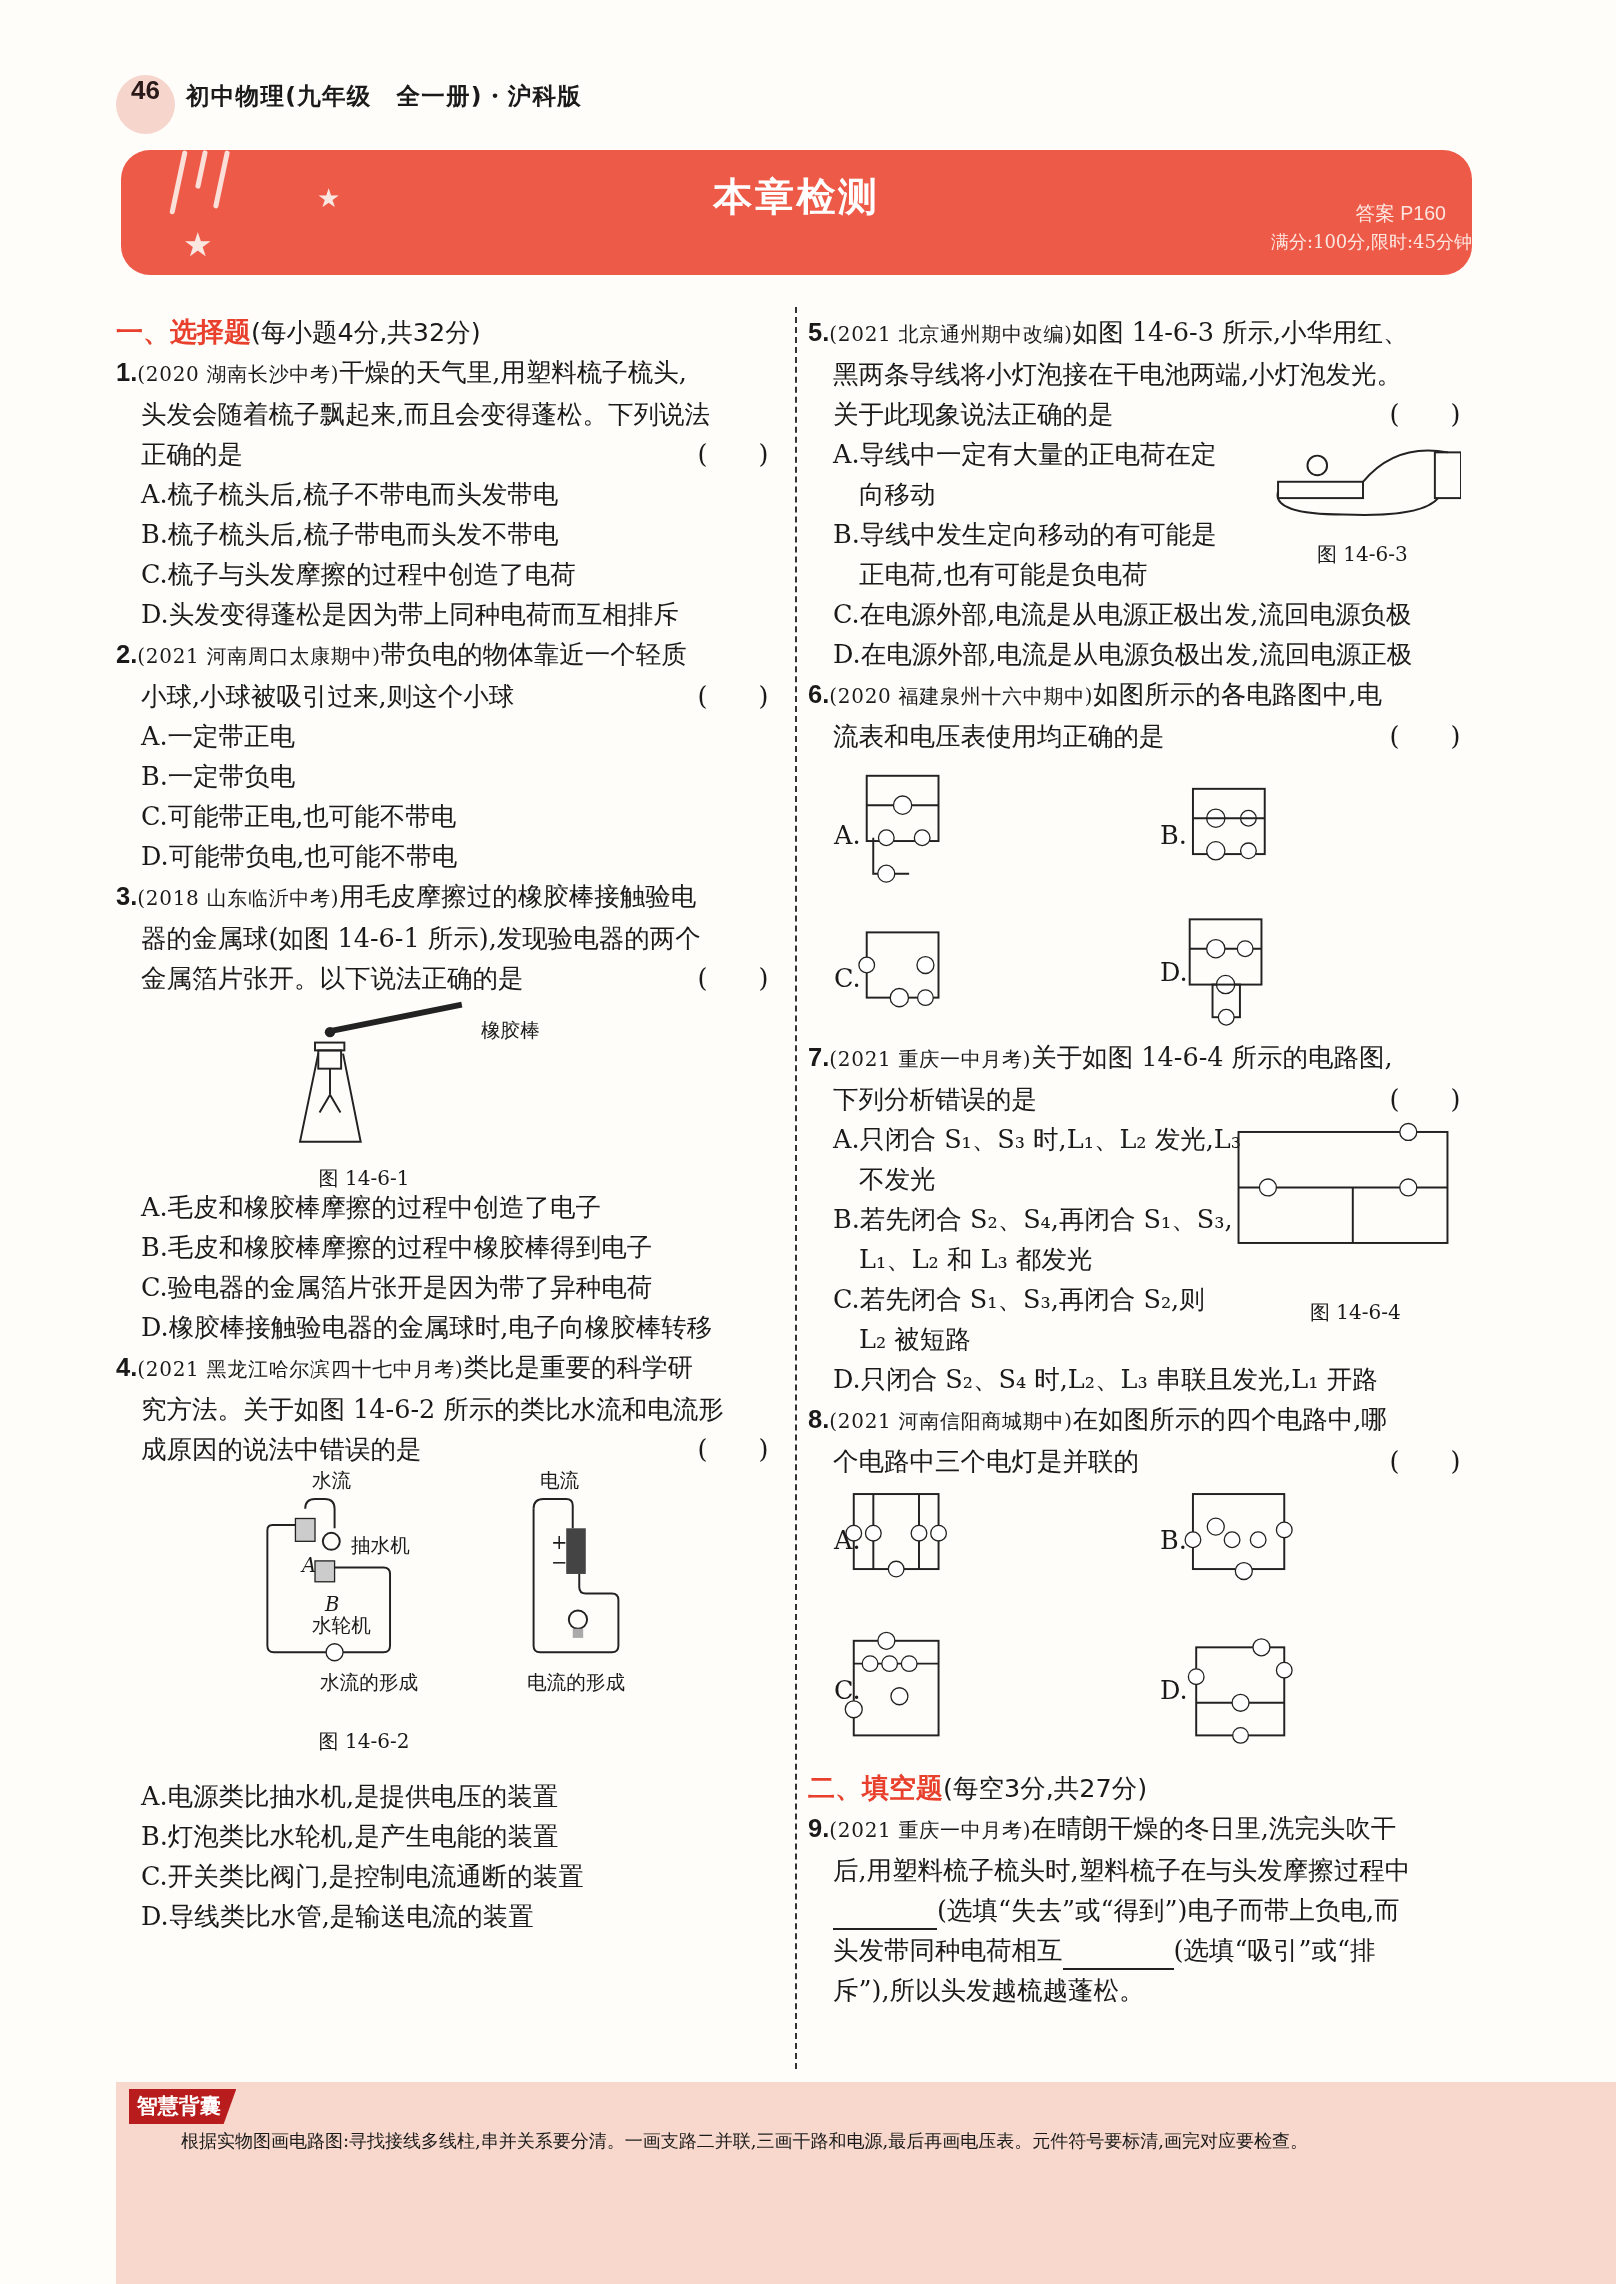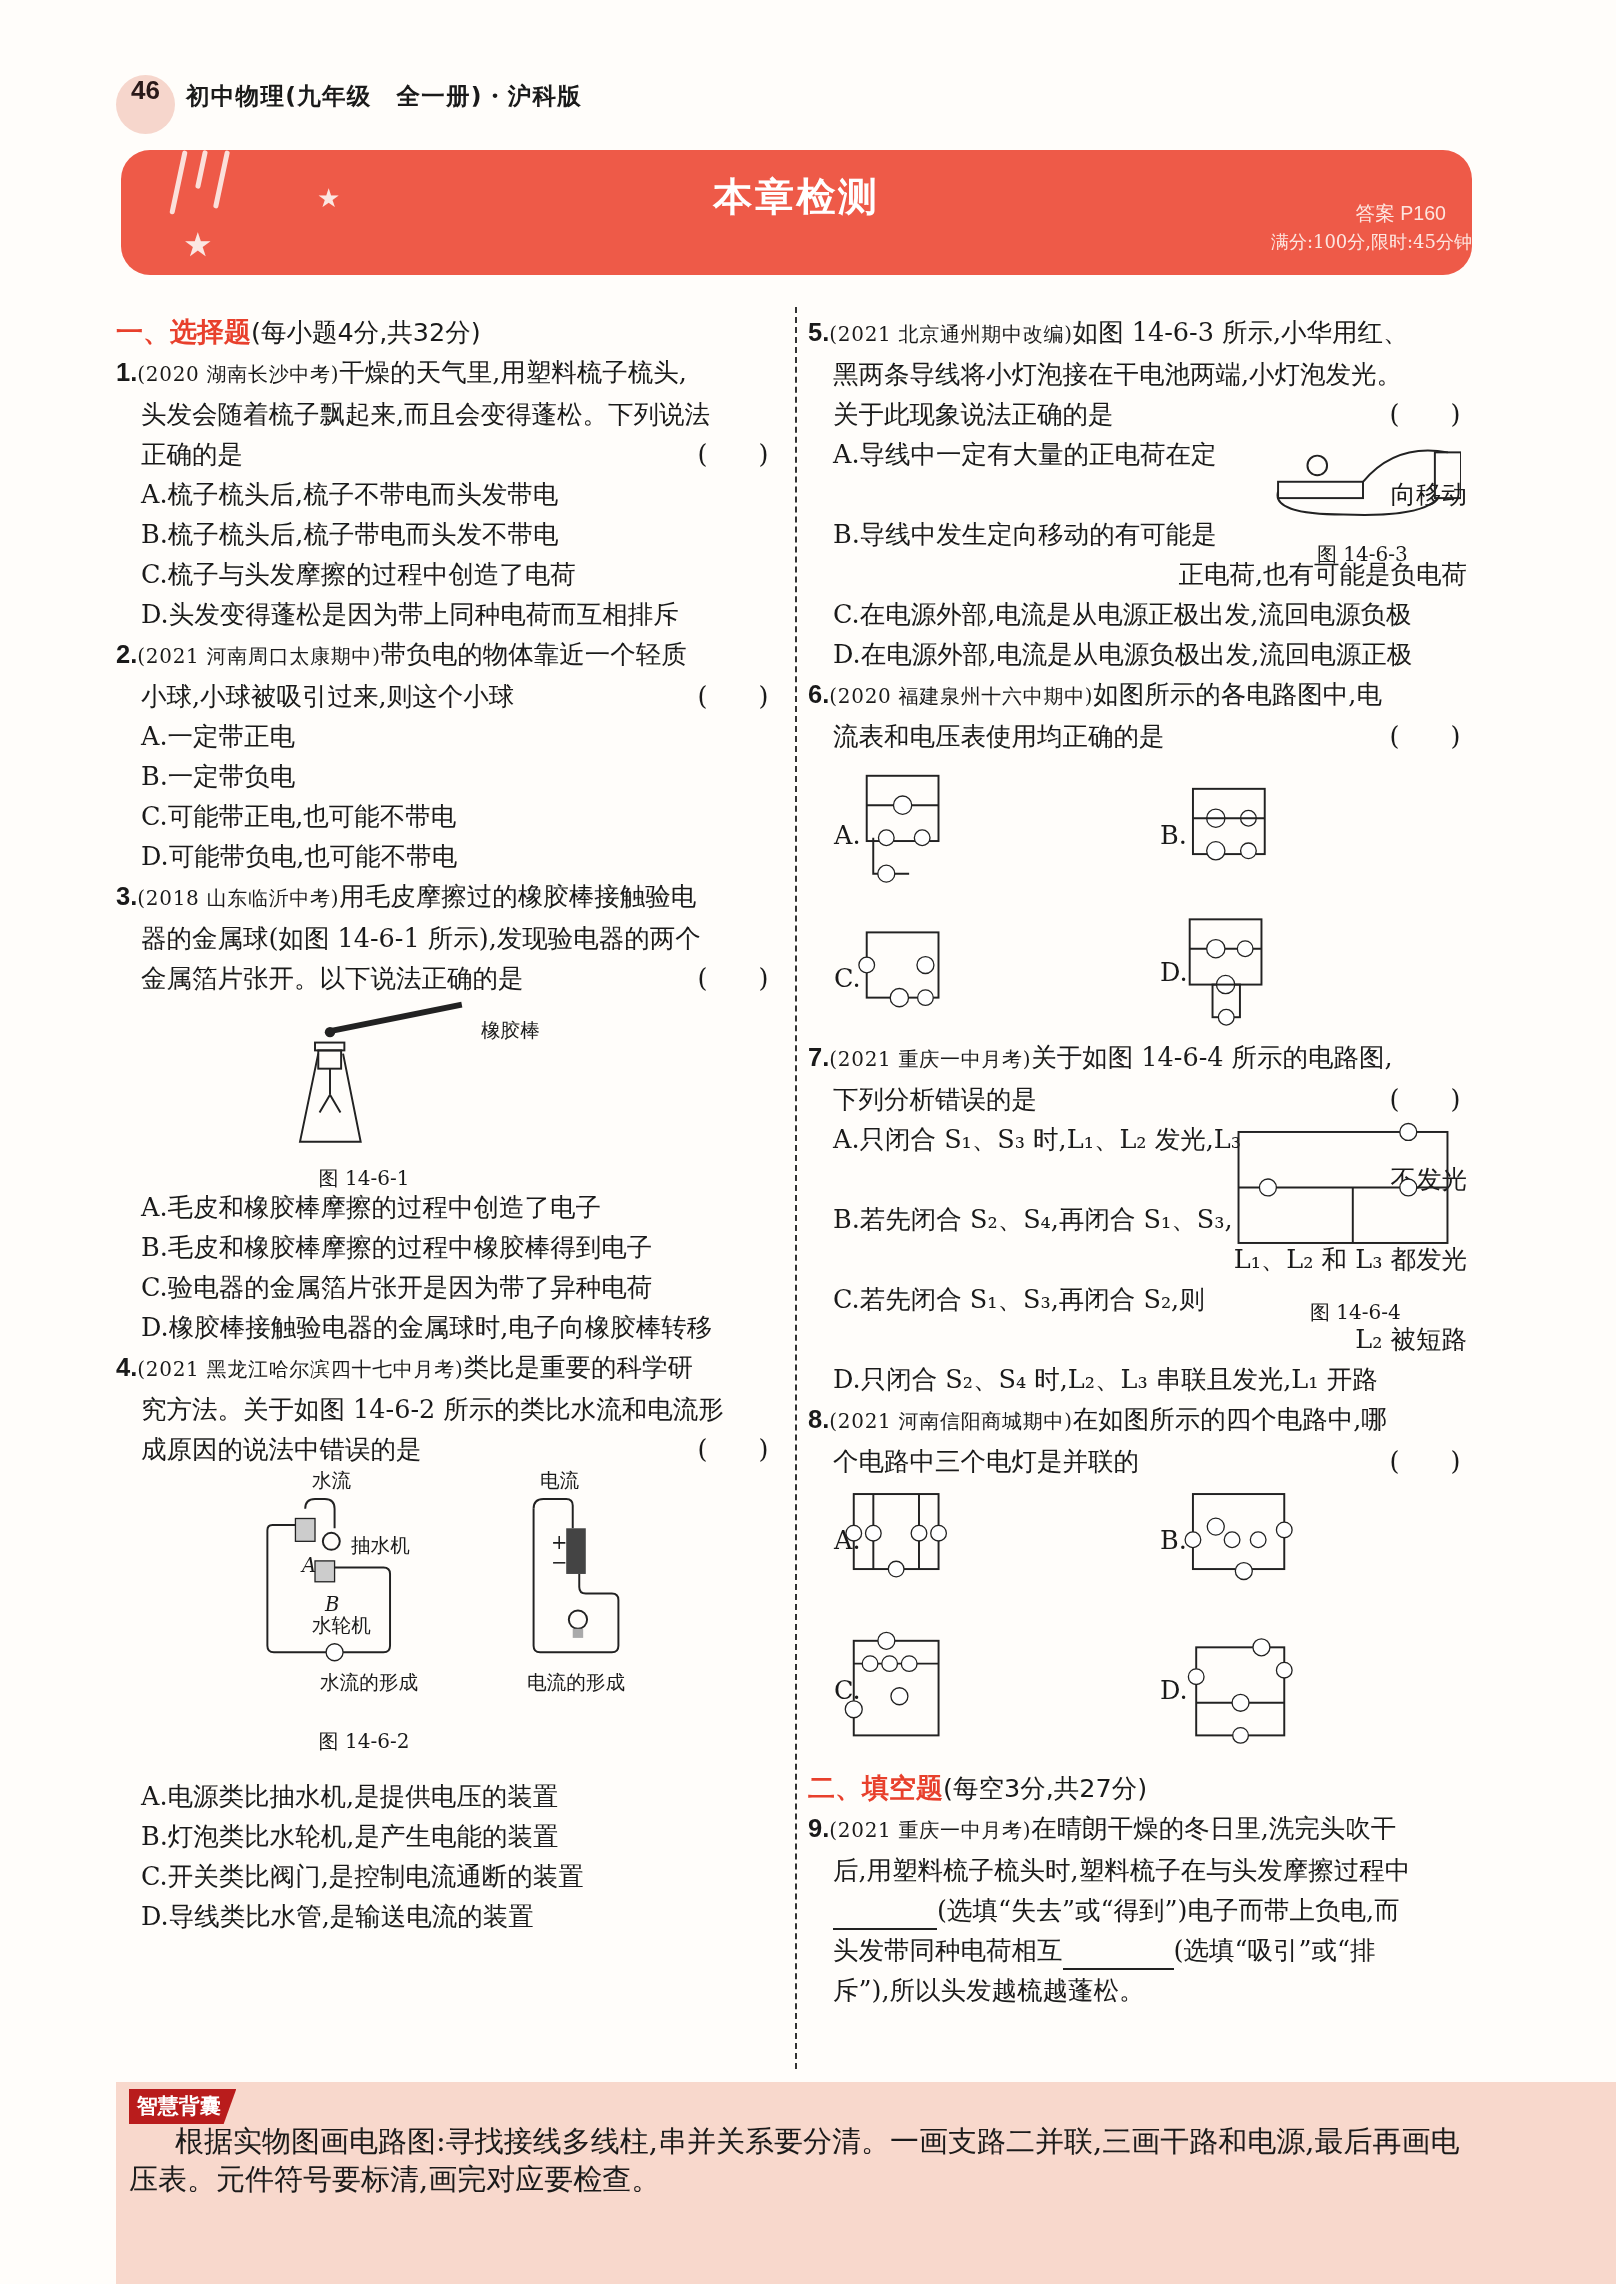--- a/index.html
+++ b/index.html
@@ -22,30 +22,30 @@
   .col-left{left:116px;top:312px;width:659px;}
   .col-right{left:808px;top:312px;width:659px;}
   .divider{left:795px;top:307px;height:1762px;border-left:2px dashed #333;}
   .sec-title{font-family:"DejaVu Sans",sans-serif;}
   .sec-title .red{color:#e8402c;font-weight:bold;font-size:27px;}
   .q{margin:0;}
   .qnum{font-weight:bold;font-family:"Liberation Sans",sans-serif;}
   .src{font-size:20px;letter-spacing:0.7px;}
   .line{display:flex;justify-content:space-between;}
   .ind{padding-left:25px;}
-  .ind2{padding-left:51px;text-align:right;}
+  .ind2{padding-left:51px;}
   .paren{white-space:pre;padding-right:6.5px;}
   .fig-cap{font-size:20px;text-align:center;}
   .blank{display:inline-block;border-bottom:2px solid #222;height:26px;vertical-align:bottom;}
   .wire{stroke:#222;stroke-width:3;fill:none;}
   
   .tip{left:116px;top:2082px;width:1501px;height:202px;background:#f8d8cc;}
   .tip-label{left:13px;top:6.5px;background:#b91c1c;color:#fff;font-family:"DejaVu Sans",sans-serif;
              font-weight:bold;font-size:21px;padding:3.9px 15.7px 3.9px 7.8px;clip-path:polygon(0 0,100% 0,88% 100%,0 100%);}
-  .tip-text{left:13px;top:40px;width:1357px;font-size:29px;line-height:38px;text-indent:46px;}
+  .tip-text{left:19px;top:40px;width:1357px;font-size:18px;line-height:38px;text-indent:46px;}
 </style>
 </head>
 <body>
 
 <div class="abs page-num">
     <span>46</span>
   </div>
 <div class="abs book-title">初中物理(九年级　全一册)・沪科版</div>
 
 <div class="abs banner">

